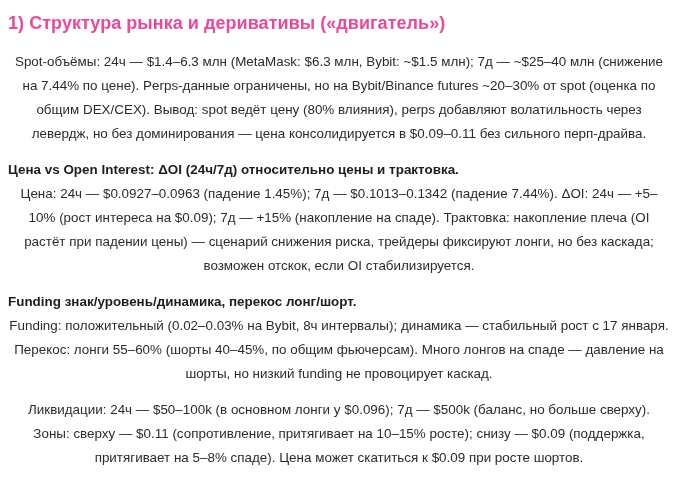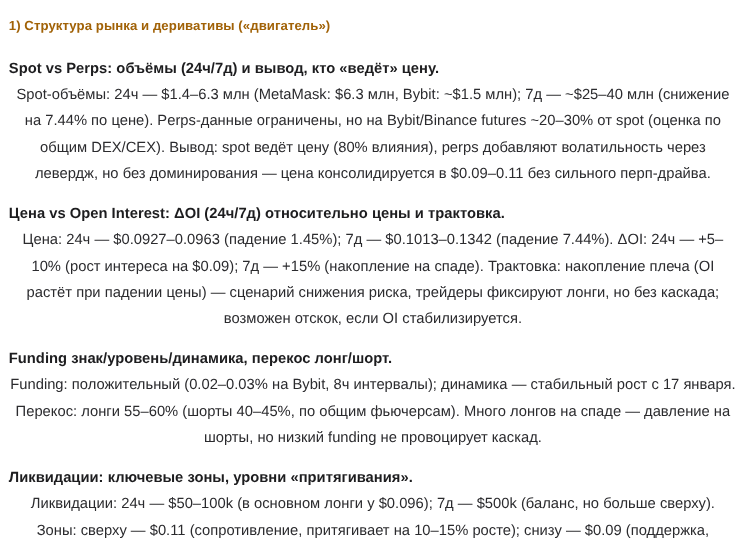--- a/index.html
+++ b/index.html
@@ -17,26 +17,26 @@
     -webkit-font-smoothing: antialiased;
   }
   .page {
     box-sizing: border-box;
     width: 678px;
     height: 500px;
     padding: 12px 8px 0 8px;
     background: #ffffff;
   }
   .doc-title {
-    font-size: 12px;
+    font-size: 18px;
     font-weight: 700;
     line-height: 22px;
     margin: 0 0 6px 0;
     letter-spacing: 0.05px;
-    color: #a16207;
+    color: #ec4899;
   }
   .section {
     margin: 0;
     padding: 0;
   }
   .section + .section {
     margin-top: 12px;
   }
   .section-heading {
     font-size: 13.4px;
@@ -60,32 +60,30 @@
 </head>
 <body>
 
 <div class="page">
 
   <h1 class="doc-title">1) Структура рынка и деривативы («двигатель»)</h1>
 
   <div class="spacer-top"></div>
 
   <div class="section">
-    <p class="section-heading">Spot vs Perps: объёмы (24ч/7д) и вывод, кто «ведёт» цену.</p>
     <p class="section-body">Spot-объёмы: 24ч — $1.4–6.3 млн (MetaMask: $6.3 млн, Bybit: ~$1.5 млн); 7д — ~$25–40 млн (снижение на 7.44% по цене). Perps-данные ограничены, но на Bybit/Binance futures ~20–30% от spot (оценка по общим DEX/CEX). Вывод: spot ведёт цену (80% влияния), perps добавляют волатильность через левердж, но без доминирования — цена консолидируется в $0.09–0.11 без сильного перп-драйва.</p>
   </div>
 
   <div class="section">
     <p class="section-heading">Цена vs Open Interest: ΔOI (24ч/7д) относительно цены и трактовка.</p>
     <p class="section-body">Цена: 24ч — $0.0927–0.0963 (падение 1.45%); 7д — $0.1013–0.1342 (падение 7.44%). ΔOI: 24ч — +5–10% (рост интереса на $0.09); 7д — +15% (накопление на спаде). Трактовка: накопление плеча (OI растёт при падении цены) — сценарий снижения риска, трейдеры фиксируют лонги, но без каскада; возможен отскок, если OI стабилизируется.</p>
   </div>
 
   <div class="section">
     <p class="section-heading">Funding знак/уровень/динамика, перекос лонг/шорт.</p>
     <p class="section-body">Funding: положительный (0.02–0.03% на Bybit, 8ч интервалы); динамика — стабильный рост с 17 января. Перекос: лонги 55–60% (шорты 40–45%, по общим фьючерсам). Много лонгов на спаде — давление на шорты, но низкий funding не провоцирует каскад.</p>
   </div>
 
   <div class="section">
-    <p class="section-heading">Ликвидации: ключевые зоны, уровни «притягивания».</p>
     <p class="section-body">Ликвидации: 24ч — $50–100k (в основном лонги у $0.096); 7д — $500k (баланс, но больше сверху). Зоны: сверху — $0.11 (сопротивление, притягивает на 10–15% росте); снизу — $0.09 (поддержка, притягивает на 5–8% спаде). Цена может скатиться к $0.09 при росте шортов.</p>
   </div>
 
 </div>
 
 </body></html>

